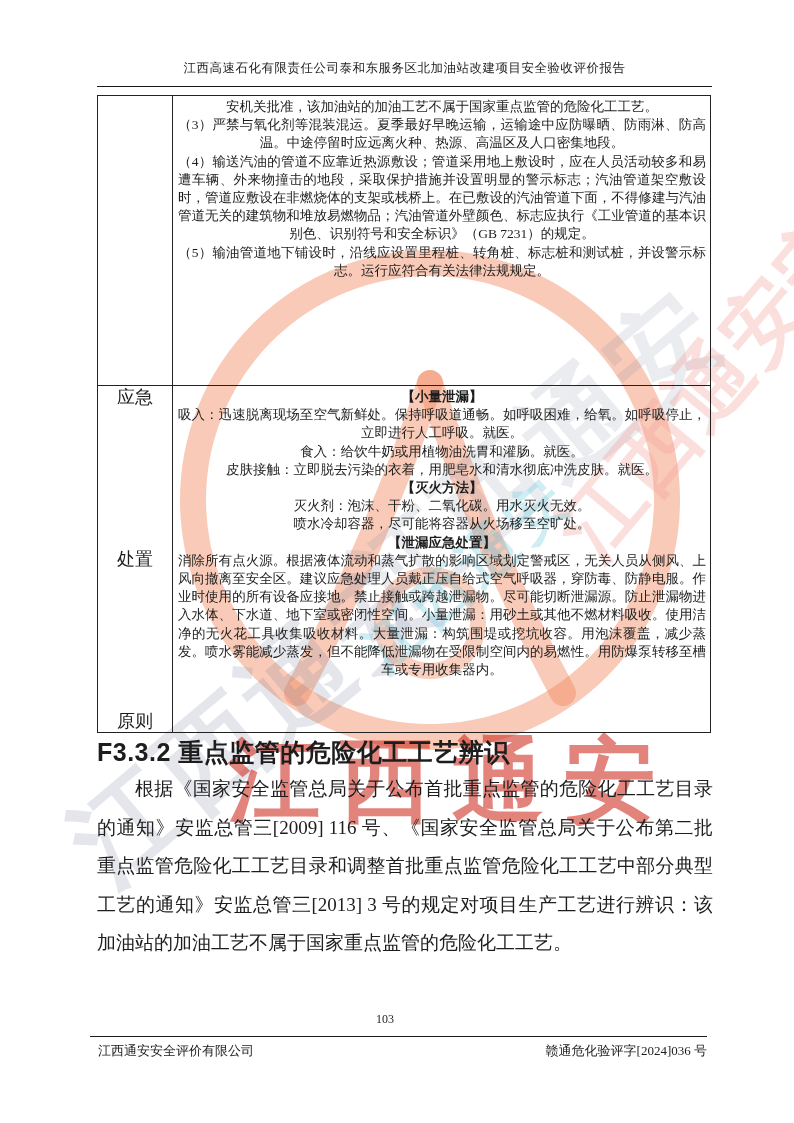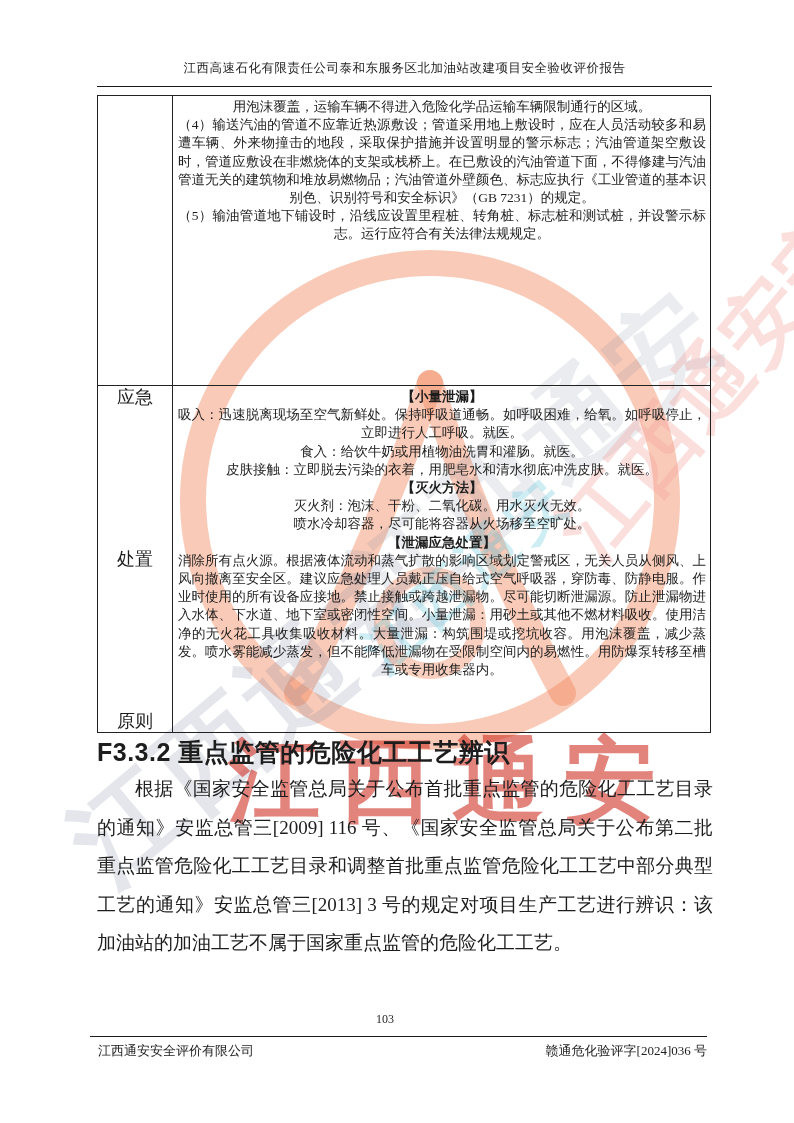--- a/index.html
+++ b/index.html
@@ -92,21 +92,22 @@
 
   <div class="content">
 
     <div class="doc-header">江西高速石化有限责任公司泰和东服务区北加油站改建项目安全验收评价报告</div>
     <div class="header-rule"></div>
 
     <div class="hazmat-table">
       <div class="trow trow-1">
         <div class="tlabel"></div>
         <div class="tcontent">
-          <p class="pc">用泡沫覆盖，运输车辆不得进入危险化学品运输车辆限制通行的区域。</p>
+          <p class="pc">安机关批准，该加油站的加油工艺不属于国家重点监管的危险化工工艺。</p>
+          <p class="pj">（3）严禁与氧化剂等混装混运。夏季最好早晚运输，运输途中应防曝晒、防雨淋、防高温。中途停留时应远离火种、热源、高温区及人口密集地段。</p>
           <p class="pj">（4）输送汽油的管道不应靠近热源敷设；管道采用地上敷设时，应在人员活动较多和易遭车辆、外来物撞击的地段，采取保护措施并设置明显的警示标志；汽油管道架空敷设时，管道应敷设在非燃烧体的支架或栈桥上。在已敷设的汽油管道下面，不得修建与汽油管道无关的建筑物和堆放易燃物品；汽油管道外壁颜色、标志应执行《工业管道的基本识别色、识别符号和安全标识》（GB 7231）的规定。</p>
           <p class="pj">（5）输油管道地下铺设时，沿线应设置里程桩、转角桩、标志桩和测试桩，并设警示标志。运行应符合有关法律法规规定。</p>
         </div>
       </div>
       <div class="trow trow-2">
         <div class="tlabel">
           <div>应急</div>
           <div>处置</div>
           <div>原则</div>
         </div>

